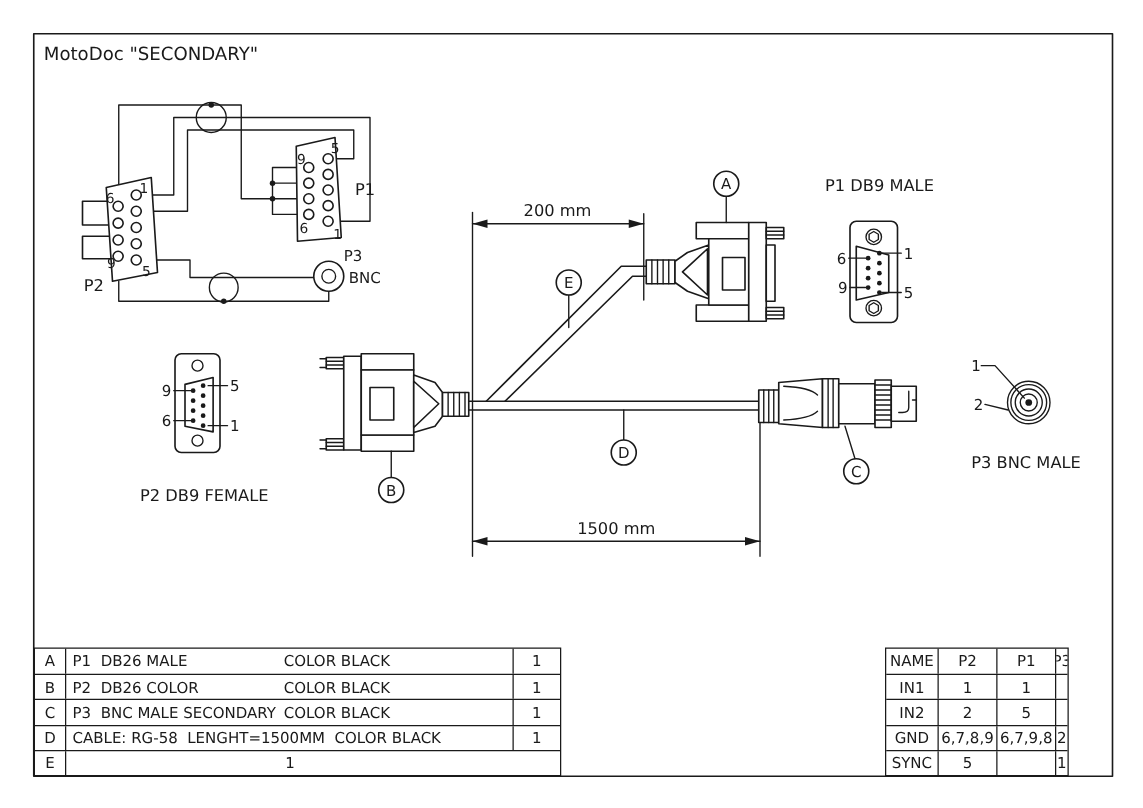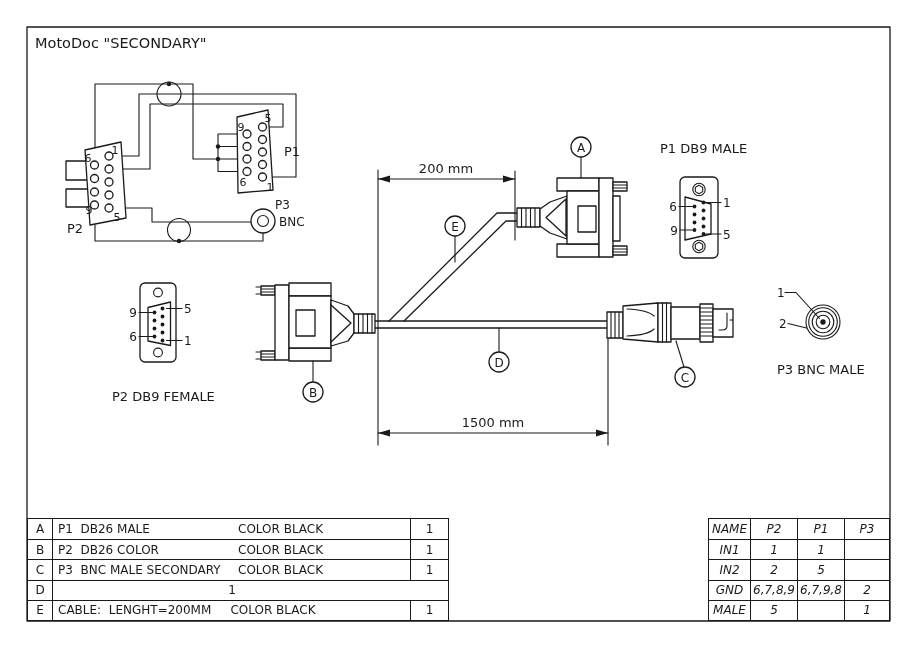--- a/index.html
+++ b/index.html
@@ -11,30 +11,30 @@
   .wfill{fill:#ffffff;stroke:#1a1a1a;stroke-width:1.3;stroke-linejoin:round;}
   .dot{fill:#1a1a1a;stroke:none;}
   .arr{fill:#1a1a1a;stroke:none;}
   text{fill:#1a1a1a;font-family:"DejaVu Sans",sans-serif;}
   .t11{font-size:11px;} .t12{font-size:12px;} .t13{font-size:13px;} .t14{font-size:14.5px;}
   .mid{text-anchor:middle;} .end{text-anchor:end;}
   
   .tbl{position:absolute;top:518px;height:103px;box-sizing:border-box;
        border:1.6px solid #1a1a1a;display:grid;grid-auto-rows:1fr;font-size:12px;}
   #parts-table{left:27px;width:422px;}
-  #pin-table{left:708px;width:182px;font-style:italic;}
+  #pin-table{left:708px;width:147px;}
   .trow{display:grid;box-sizing:border-box;border-top:1.4px solid #1a1a1a;}
   .trow:first-child{border-top:none;}
   #parts-table .trow{grid-template-columns:25px 1fr 37px;}
   #pin-table .trow{grid-template-columns:42px 47px 47px 1fr;}
   .cell{display:flex;align-items:center;justify-content:center;box-sizing:border-box;
         border-right:1.4px solid #1a1a1a;overflow:hidden;white-space:pre;}
   .cell:last-child{border-right:none;}
   .cell.desc{justify-content:flex-start;padding-left:5px;position:relative;}
-  .cell.desc .color2{position:absolute;left:185px;top:50%;transform:translateY(-50%);white-space:pre;}
+  .cell.desc .color2{position:absolute;left:174px;top:50%;transform:translateY(-50%);white-space:pre;}
 </style>
 </head>
 <body>
 
 <div id="stage">
 
 <svg width="914" height="646" viewBox="0 0 914 646">
 
   <rect x="27" y="27" width="863" height="594" class="ln" stroke-width="2"></rect>
 
@@ -266,25 +266,25 @@
       <div class="cell desc"><span>P2  DB26 COLOR</span><span class="color2">COLOR BLACK</span></div>
       <div class="cell">1</div>
     </div>
     <div class="trow">
       <div class="cell">C</div>
       <div class="cell desc"><span>P3  BNC MALE SECONDARY</span><span class="color2">COLOR BLACK</span></div>
       <div class="cell">1</div>
     </div>
     <div class="trow">
       <div class="cell">D</div>
+      <div class="cell desc"><span>CABLE: RG-58  LENGHT=1500MM  COLOR BLACK</span><span class="color2"></span></div>
       <div class="cell">1</div>
     </div>
     <div class="trow">
       <div class="cell">E</div>
-      <div class="cell desc"><span>CABLE:  LENGHT=200MM     COLOR BLACK</span><span class="color2"></span></div>
       <div class="cell">1</div>
     </div>
   </div>
 
   <div id="pin-table" class="tbl">
     <div class="trow">
       <div class="cell">NAME</div>
       <div class="cell">P2</div>
       <div class="cell">P1</div>
       <div class="cell">P3</div>
@@ -301,20 +301,20 @@
       <div class="cell">5</div>
       <div class="cell"></div>
     </div>
     <div class="trow">
       <div class="cell">GND</div>
       <div class="cell">6,7,8,9</div>
       <div class="cell">6,7,9,8</div>
       <div class="cell">2</div>
     </div>
     <div class="trow">
-      <div class="cell">MALE</div>
+      <div class="cell">SYNC</div>
       <div class="cell">5</div>
       <div class="cell"></div>
       <div class="cell">1</div>
     </div>
   </div>
 
 </div>
 
 </body></html>

